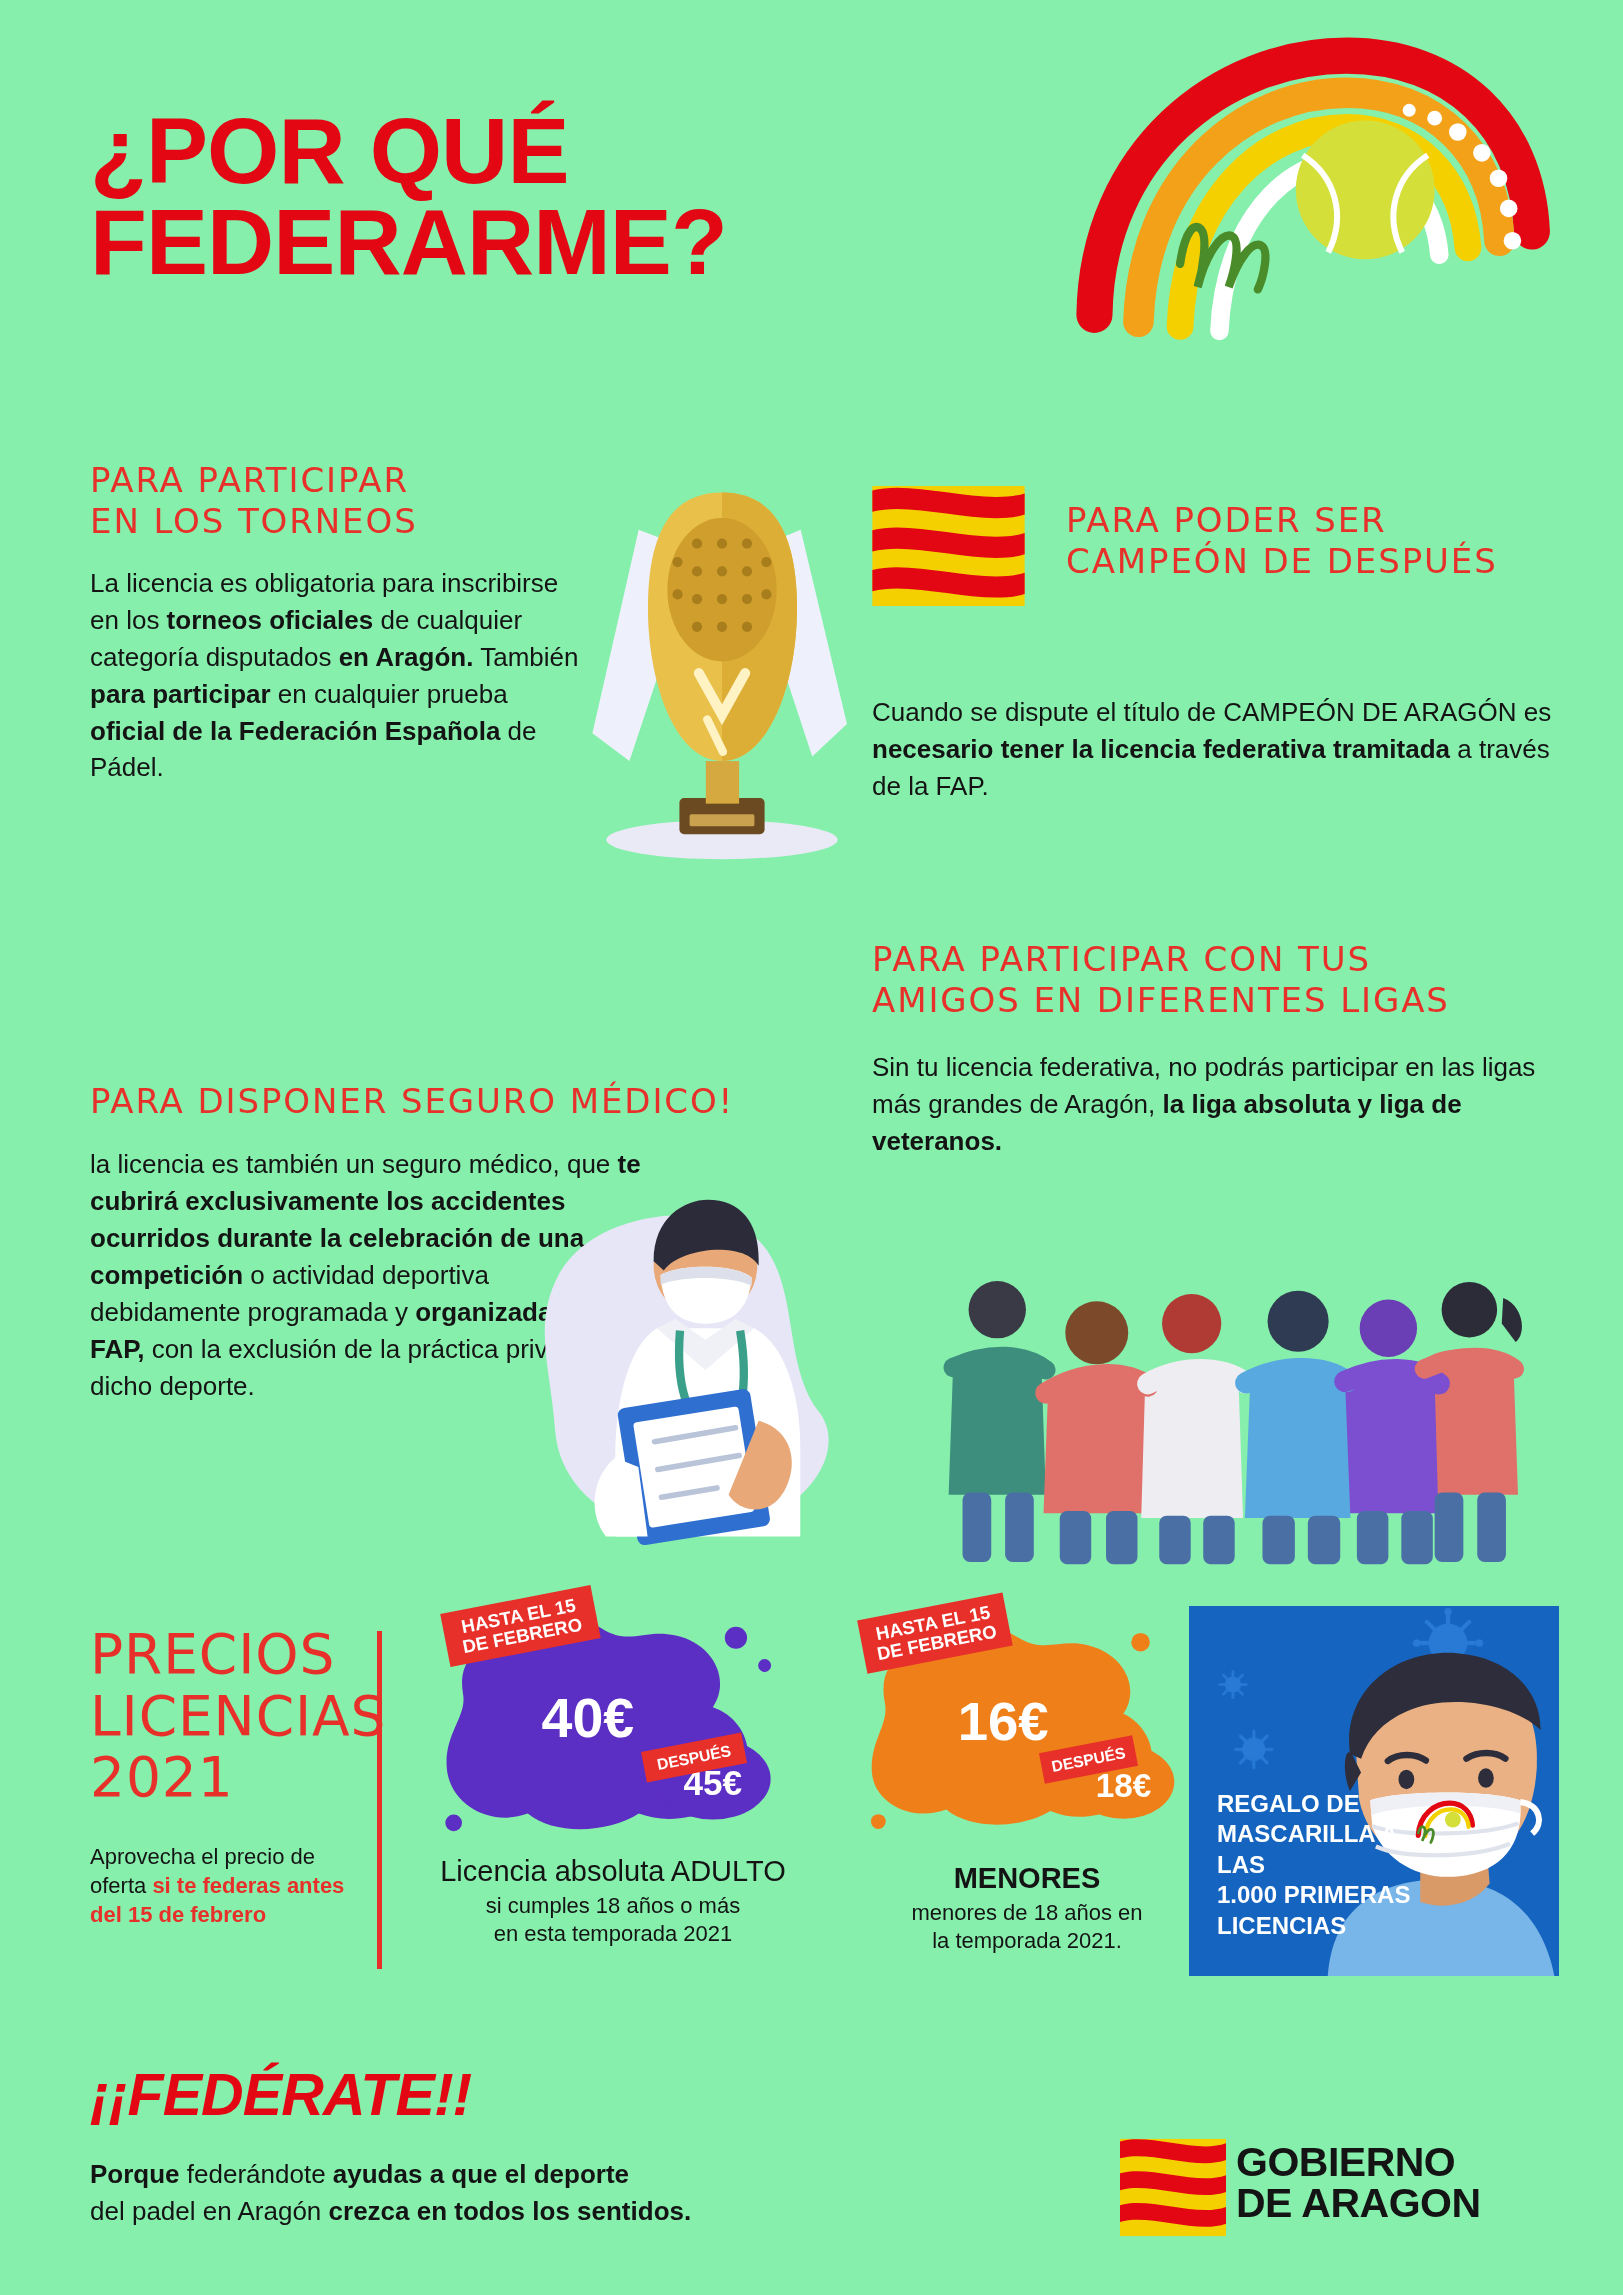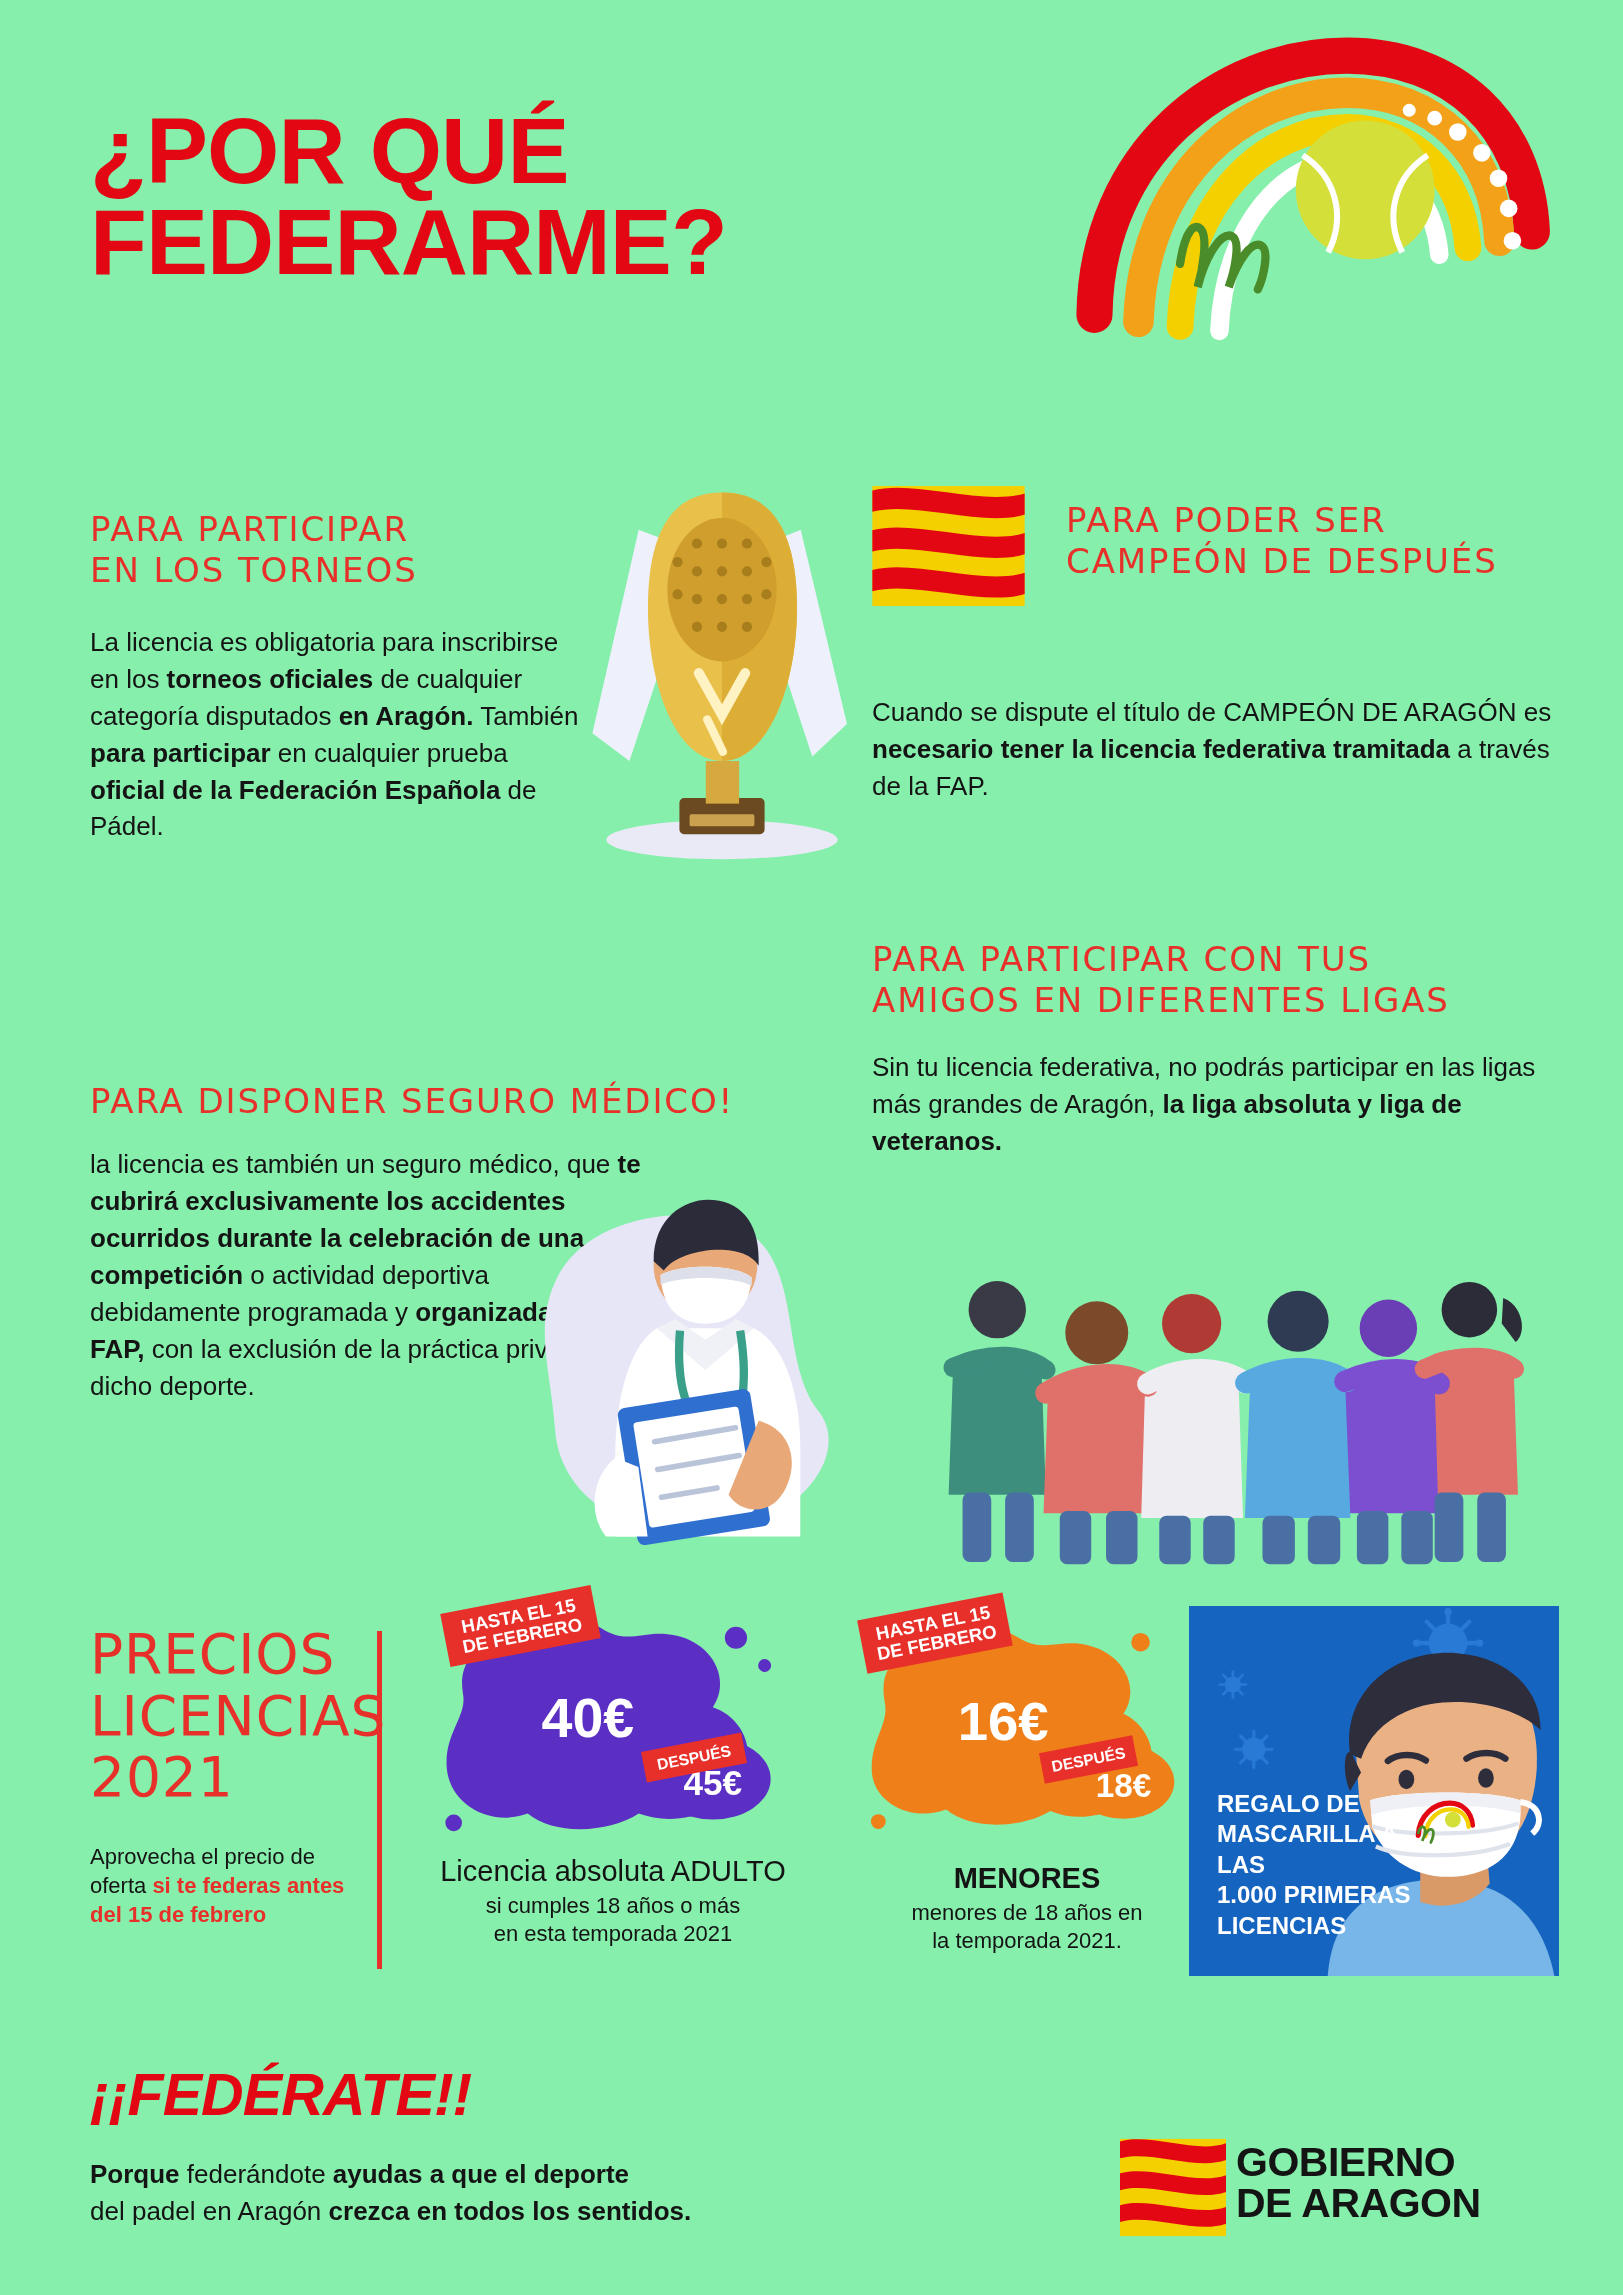--- a/index.html
+++ b/index.html
@@ -50,23 +50,23 @@
     font-family: "DejaVu Sans", sans-serif;
   }
   .body-txt {
     font-size: 26px;
     line-height: 1.42;
     color: #141414;
   }
   .body-txt b { font-weight: bold; }
 
   
-  #block-torneos { position: absolute; left: 90px; top: 509px; width: 546px; }
+  #block-torneos { position: absolute; left: 90px; top: 460px; width: 546px; }
   #block-torneos .sec-head { width: 416px; }
-  #block-torneos .body-txt { margin-top: 32px; width: 490px; }
+  #block-torneos .body-txt { margin-top: 22px; width: 490px; }
 
   .trophy-img { position: absolute; left: 560px; top: 474px; width: 324px; height: 389px; }
 
   
   #block-campeon { position: absolute; left: 872px; top: 486px; width: 703px; }
   .aragon-flag { position: absolute; left: 872px; top: 486px; width: 153px; height: 120px; }
   #block-campeon .sec-head { position: absolute; left: 194px; top: 14px; width: 509px; }
   #block-campeon .body-txt { position: absolute; left: 0px; top: 208px; width: 703px; }
 
   

